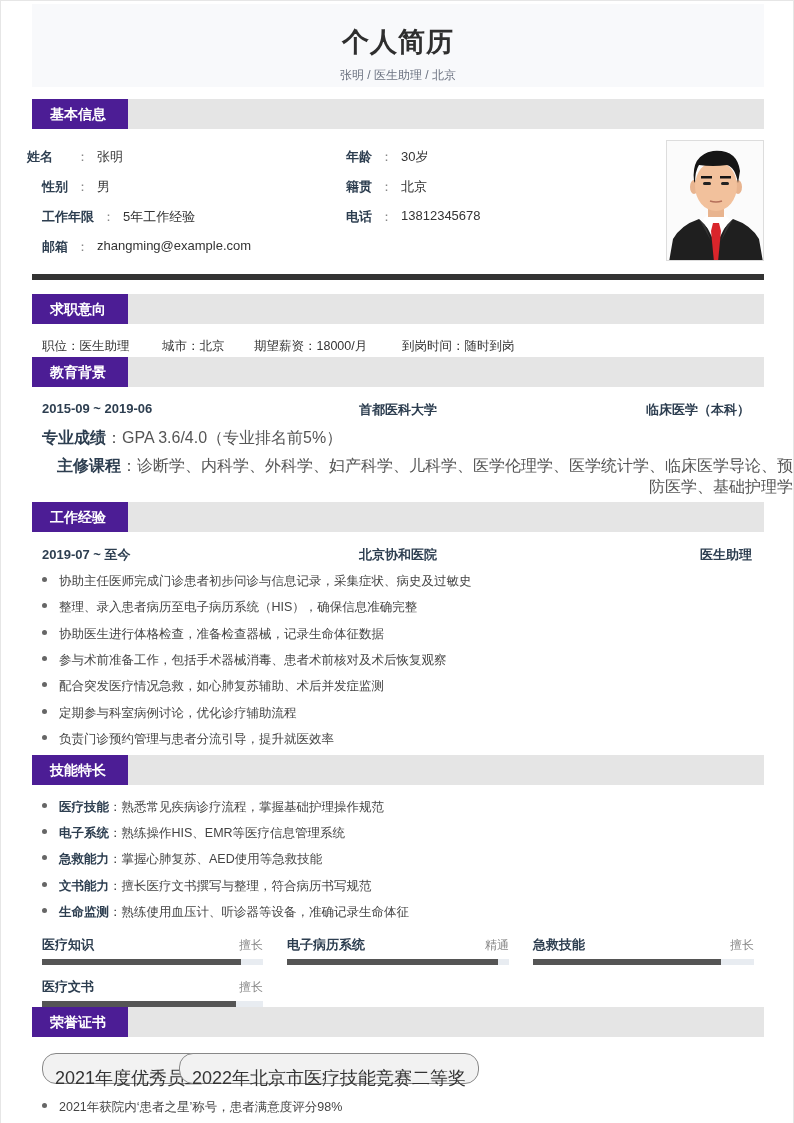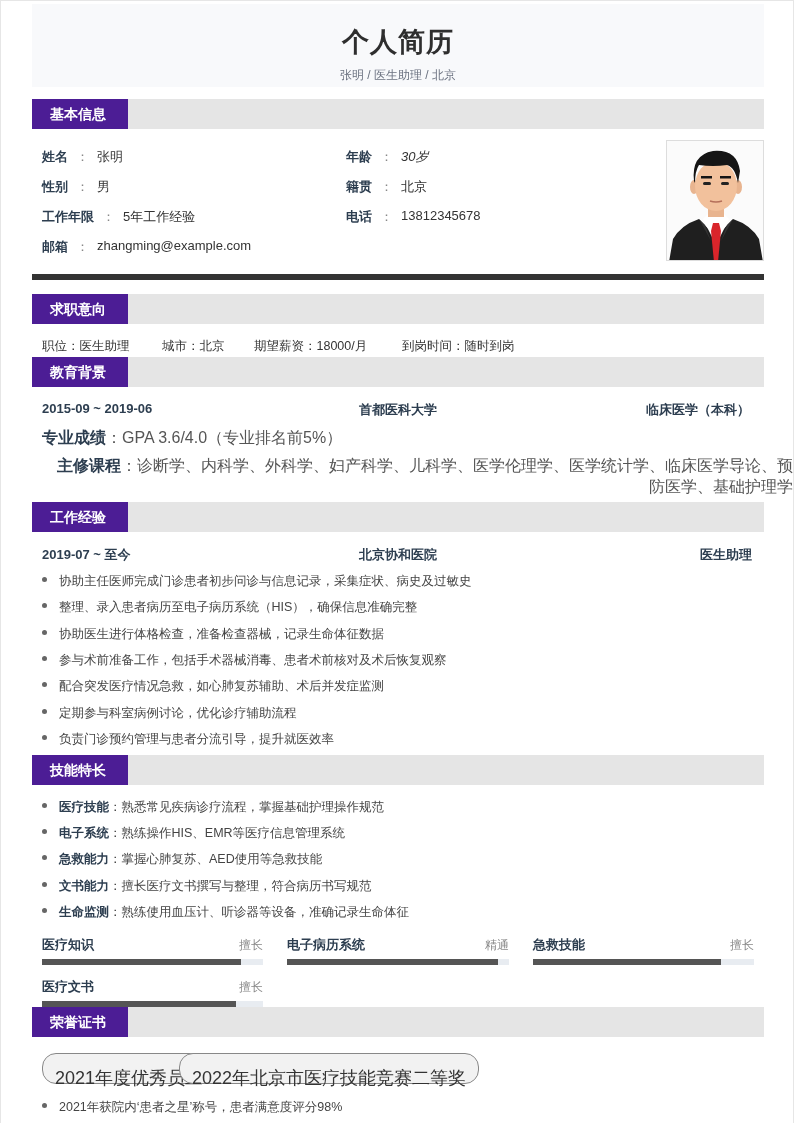--- a/index.html
+++ b/index.html
@@ -41,27 +41,27 @@
 <div class="hero">
   <div class="hero-title">个人简历</div>
   <div class="hero-sub">张明 / 医生助理 / 北京</div>
 </div>
 
 <div class="sec" style="top:98px;">
   <div class="sec-tag">基本信息</div>
 </div>
 
 <div>
-  <span class="info-label" style="left:41px; top:147px;">姓名</span>
+  <span class="info-label" style="left:26px; top:147px;">姓名</span>
   <span class="info-colon" style="left:75px; top:147px;">：</span>
   <span class="info-val" style="left:96px; top:147px;">张明</span>
 
   <span class="info-label" style="left:345px; top:147px;">年龄</span>
   <span class="info-colon" style="left:379px; top:147px;">：</span>
-  <span class="info-val" style="left:400px; top:147px;font-style:italic;">30岁</span>
+  <span class="info-val" style="left:400px; top:147px;">30岁</span>
 
   <span class="info-label" style="left:41px; top:177px;">性别</span>
   <span class="info-colon" style="left:75px; top:177px;">：</span>
   <span class="info-val" style="left:96px; top:177px;">男</span>
 
   <span class="info-label" style="left:345px; top:177px;text-align:center;">籍贯</span>
   <span class="info-colon" style="left:379px; top:177px;">：</span>
   <span class="info-val" style="left:400px; top:177px;">北京</span>
 
   <span class="info-label" style="left:41px; top:207px;">工作年限</span>

